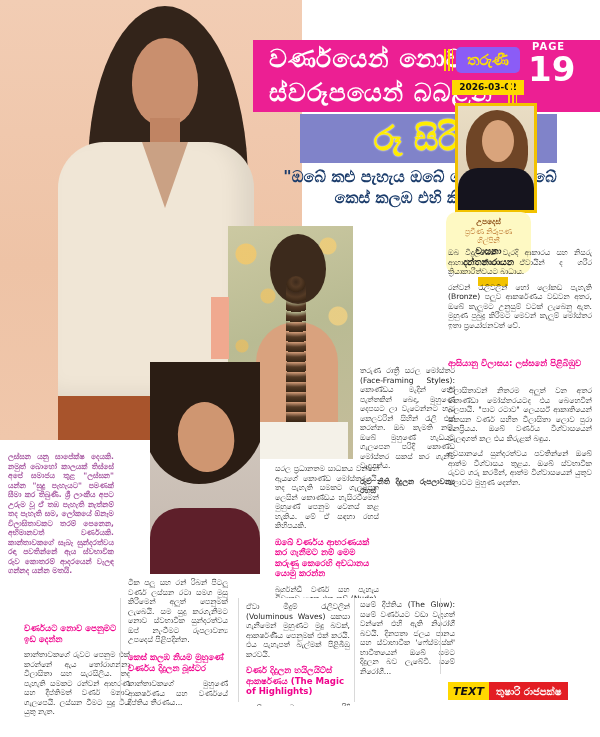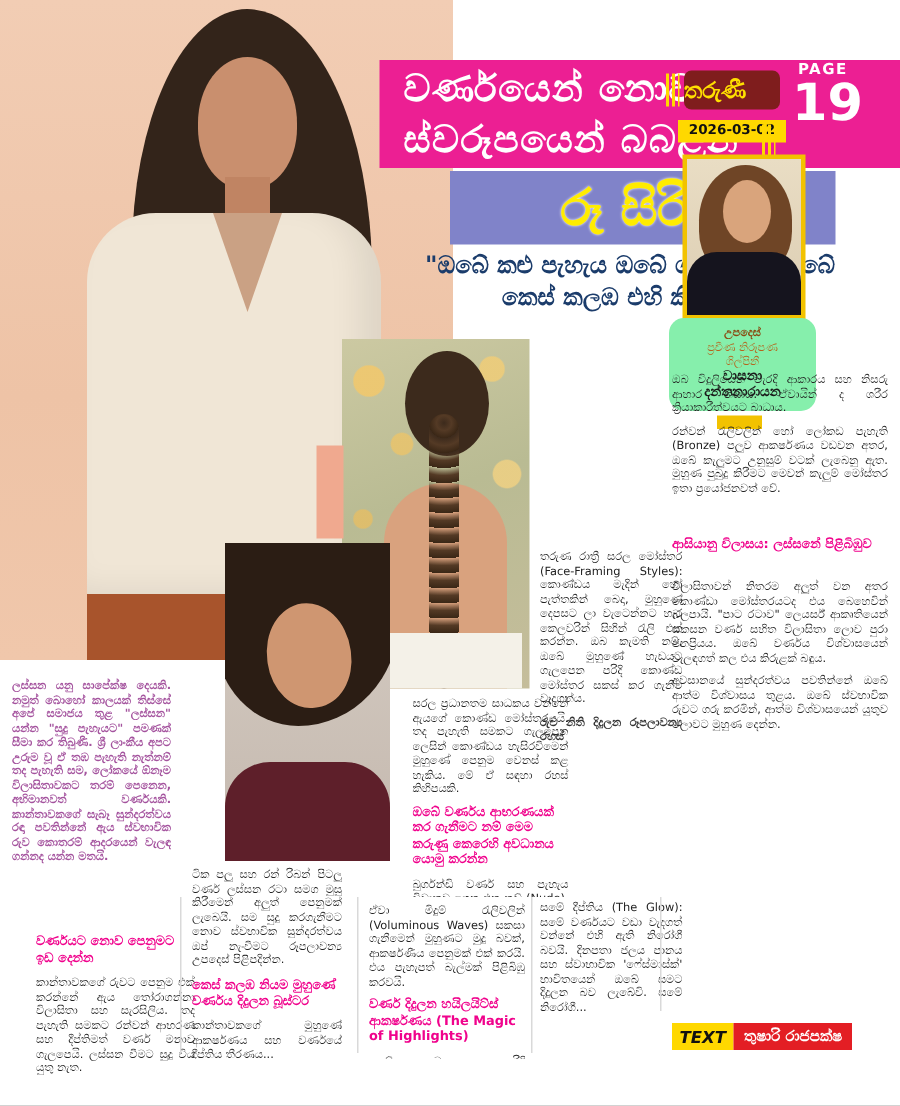--- a/index.html
+++ b/index.html
@@ -32,34 +32,34 @@
   #face-photo .face{position:absolute;left:28px;top:40px;width:56px;height:70px;background:#cf9671;border-radius:50% 50% 48% 48%;transform:rotate(-8deg);}
   #face-photo .dress{position:absolute;left:0;top:146px;width:110px;height:66px;background:#5e1f2a;border-radius:30px 30px 0 0;}
 
   
   #headline-banner{position:absolute;left:253px;top:40px;width:347px;height:72px;background:#ec1f93;}
   .hl{position:absolute;left:16px;color:#ffffff;font-weight:bold;font-size:25px;letter-spacing:1px;white-space:nowrap;}
   .hl1{top:4px;} .hl2{top:38px;}
   #magazine-badge{position:absolute;left:444px;top:47px;width:150px;height:48px;}
   .stripes{position:absolute;top:2px;width:9px;height:22px;background:repeating-linear-gradient(90deg,#ffd800 0 2px,transparent 2px 4px);}
   .stripes.l{left:0;} .stripes.r{left:64px;top:36px;}
-  #mag-name{position:absolute;left:12px;top:0;width:64px;height:26px;background:#7f1d1d;border-radius:5px;color:#ffe000;font-weight:bold;font-size:15px;text-align:left;line-height:26px;}
+  #mag-name{position:absolute;left:12px;top:0;width:64px;height:26px;background:#8b5cf6;border-radius:5px;color:#ffe000;font-weight:bold;font-size:15px;text-align:center;line-height:26px;}
   #page-word{position:absolute;left:88px;top:-6px;color:#fff;font-size:10px;font-weight:bold;letter-spacing:1px;}
   #page-num{position:absolute;left:84px;top:2px;color:#fff;font-size:34px;font-weight:bold;}
   #date-badge{position:absolute;left:8px;top:33px;width:72px;height:15px;background:#ffd800;color:#111;font-weight:bold;font-size:9px;text-align:center;line-height:15px;}
   #title-box{position:absolute;left:300px;top:114px;width:257px;height:49px;background:#8083c9;display:flex;align-items:center;justify-content:center;}
   #page-title{color:#ffec00;font-size:34px;font-weight:bold;text-shadow:0 0 2px #ffffff;}
   #pull-quote{position:absolute;left:272px;top:166px;width:296px;color:#1b3c6b;font-weight:bold;font-size:16px;line-height:21px;text-align:center;}
 
   
   #author-photo{left:455px;top:103px;width:76px;height:104px;border:3px solid #f2c200;background:linear-gradient(180deg,#e9ddc4,#dccdb2);}
   #author-photo .hair{position:absolute;left:8px;top:4px;width:62px;height:74px;background:#6f4526;border-radius:50% 50% 40% 40%;}
   #author-photo .face{position:absolute;left:24px;top:14px;width:32px;height:42px;background:#d9a47c;border-radius:50%;}
   #author-photo .dress{position:absolute;left:0;top:62px;width:76px;height:42px;background:#15141e;border-radius:20px 20px 0 0;}
-  #author-card{position:absolute;left:446px;top:212px;width:98px;background:#86efac;border-radius:10px;text-align:center;padding:5px 3px 6px 3px;box-sizing:border-box;}
+  #author-card{position:absolute;left:446px;top:212px;width:85px;background:#fef9c3;border-radius:10px;text-align:center;padding:5px 3px 6px 3px;box-sizing:border-box;}
   .author-role{font-size:7.5px;color:#b5651d;line-height:9.5px;}
   .author-role.first{color:#8a4a12;font-weight:bold;}
   .author-name{font-size:9px;color:#1a1a1a;font-weight:bold;line-height:11px;}
   #author-tab{position:absolute;left:478px;top:277px;width:30px;height:9px;background:#f2c200;}
 
   
   .tcol{position:absolute;overflow:hidden;font-size:7.6px;line-height:9.5px;color:#222;text-align:justify;}
   .tcol p{margin:0 0 6px 0;}
   .blk-lead{color:#a4539e;font-weight:bold;}
   .blk-heading{color:#f0028c;font-weight:bold;font-size:8.6px;line-height:10.5px;text-align:left;}

